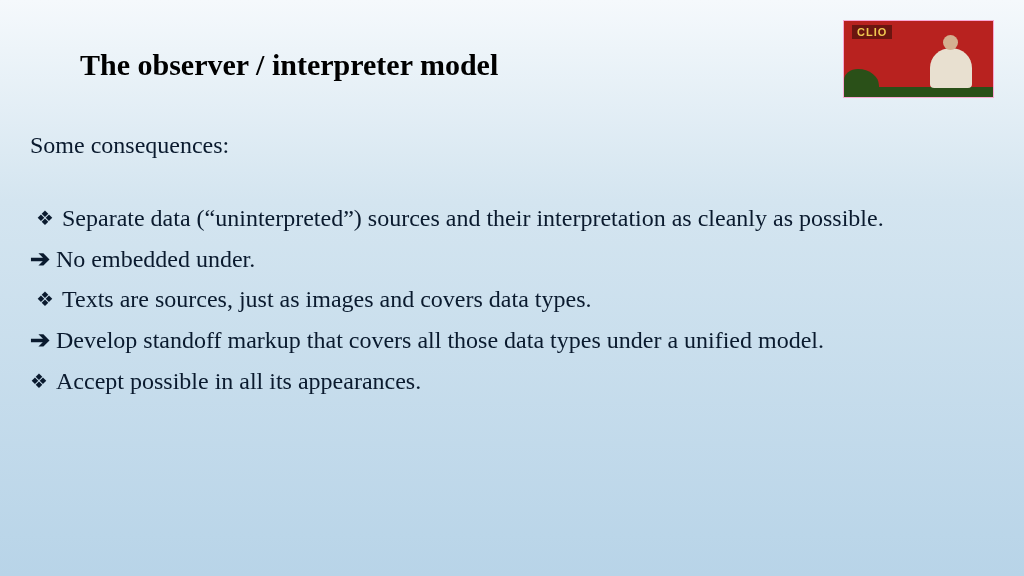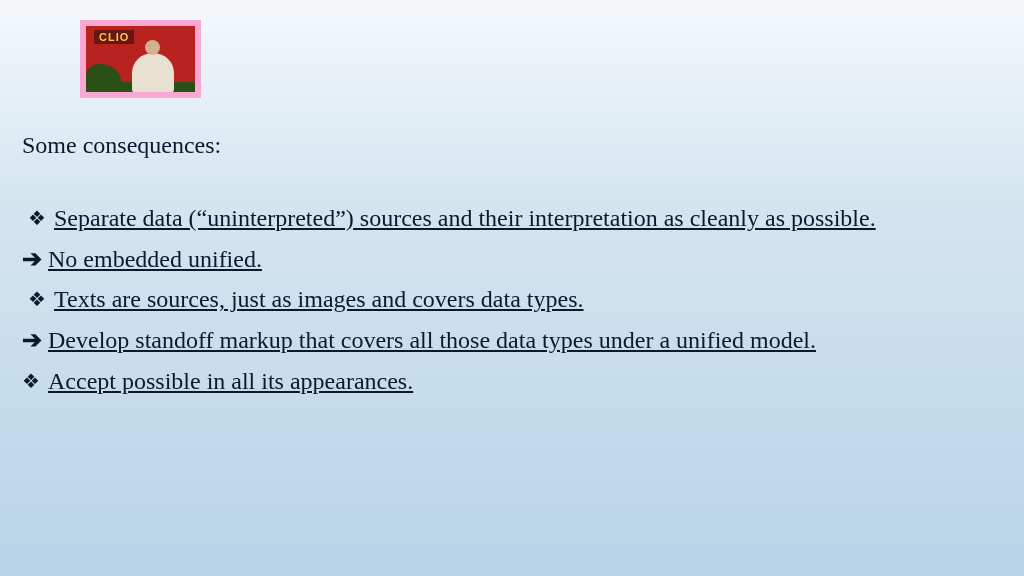--- a/index.html
+++ b/index.html
@@ -22,24 +22,24 @@
       align-items: flex-start;
       padding: 20px 30px 0 80px;
     }
     .title {
       font-size: 30px;
       font-weight: bold;
       color: #000;
       margin-top: 28px;
     }
     .logo {
-      width: 121px;
+      width: 151px;
       height: 78px;
       background: #b8221f;
-      border: 6px solid #f9a8d4;
+      border: 1px solid #f9a8d4;
       position: relative;
       overflow: hidden;
     }
     .logo-label {
       position: absolute;
       top: 4px;
       left: 8px;
       background: #6b1510;
       color: #f0c850;
       font-family: sans-serif;
@@ -84,21 +84,21 @@
     .logo-ground2 {
       position: absolute;
       bottom: 0;
       left: 0;
       width: 35px;
       height: 28px;
       background: #2a5018;
       border-radius: 40% 60% 0 0;
     }
     .content {
-      padding: 30px 30px 0 22px;
+      padding: 30px 30px 0 30px;
       font-size: 24px;
       line-height: 1.45;
     }
     .intro {
       margin-bottom: 38px;
     }
     .bullet-list {
       list-style: none;
     }
     .bullet-item {
@@ -115,54 +115,54 @@
     }
     .arrow-icon {
       flex-shrink: 0;
       width: 26px;
       font-size: 24px;
       font-weight: bold;
       line-height: 1.45;
     }
     .bullet-text {
       flex: 1;
-      text-decoration: underline;
     }
     .no-indent {
       margin-left: 0;
     }
     .slight-indent {
       padding-left: 6px;
     }
   </style>
 </head>
 <body>
 
 <div class="header">
+  <h1 class="title">The observer / interpreter model</h1>
   <div class="logo">
     <div class="logo-ground"></div>
     <div class="logo-ground2"></div>
     <div class="logo-figure">
       <div class="logo-body"></div>
       <div class="logo-head"></div>
     </div>
     <div class="logo-label">CLIO</div>
   </div>
 </div>
 
 <div class="content">
   <p class="intro">Some consequences:</p>
   <ul class="bullet-list">
     <li class="bullet-item slight-indent">
       <span class="bullet-icon">❖</span>
       <span class="bullet-text">Separate data (“uninterpreted”) sources and their interpretation as cleanly as possible.</span>
     </li>
     <li class="bullet-item no-indent">
       <span class="arrow-icon">➔</span>
-      <span class="bullet-text">No embedded unified.</span>
+      <span class="bullet-text">No embedded under.</span>
     </li>
     <li class="bullet-item slight-indent">
       <span class="bullet-icon">❖</span>
       <span class="bullet-text">Texts are sources, just as images and covers data types.</span>
     </li>
     <li class="bullet-item no-indent">
       <span class="arrow-icon">➔</span>
       <span class="bullet-text">Develop standoff markup that covers all those data types under a unified model.</span>
     </li>
     <li class="bullet-item no-indent">

